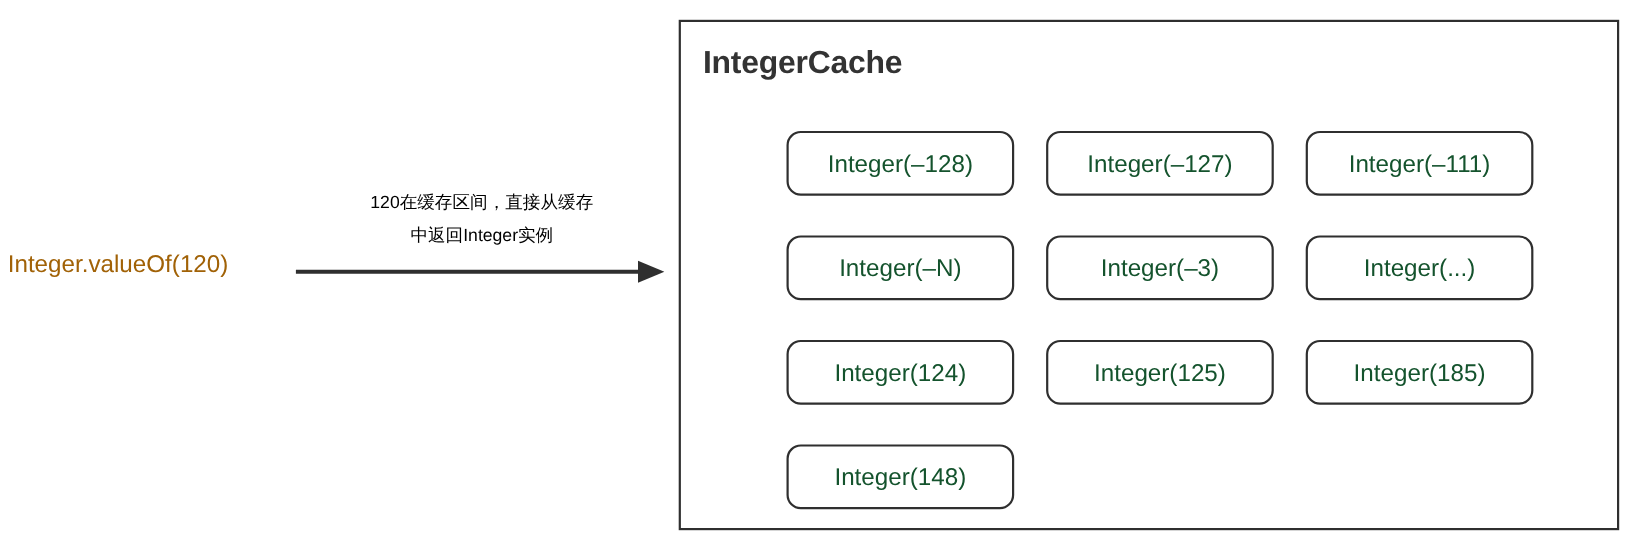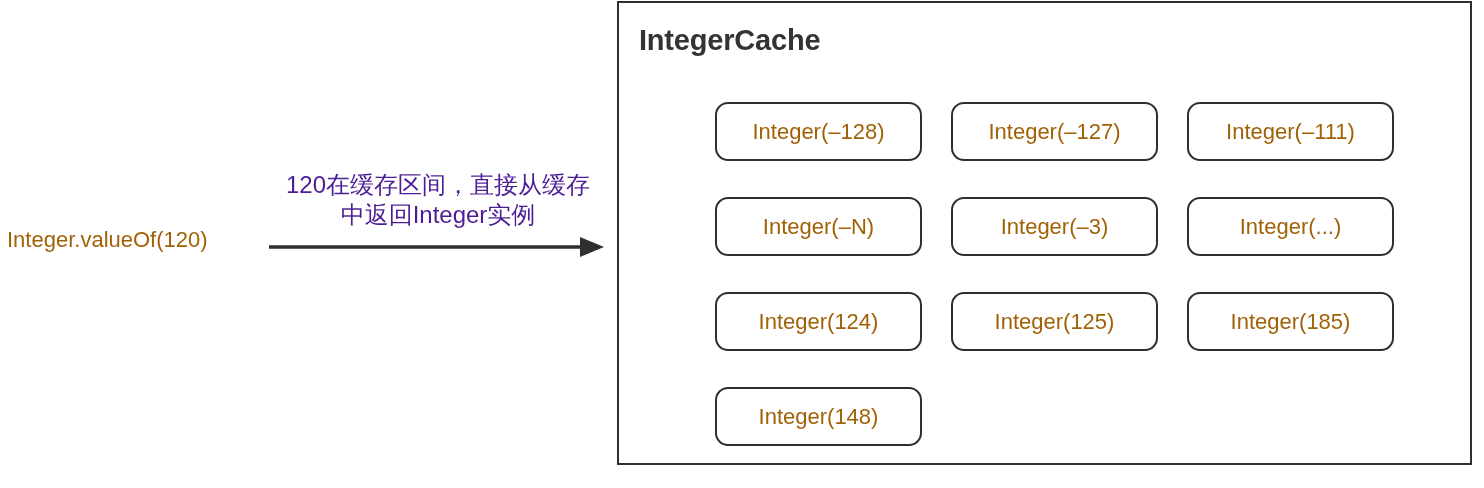--- a/index.html
+++ b/index.html
@@ -29,39 +29,39 @@
     color: #a16207;
     white-space: nowrap;
   }
 
   #arrow-annotation {
     position: absolute;
     left: 262px;
     top: 170px;
     width: 352px;
     text-align: center;
-    font-size: 24px;
+    font-size: 16px;
     line-height: 30px;
-    color: #4c1d95;
+    color: #000000;
   }
   #arrow-annotation .ann-line { display: block; }
 
   #flow-arrow {
     position: absolute;
     left: 268px;
     top: 232px;
     width: 336px;
     height: 30px;
   }
 
   
   #integer-cache-panel {
     position: absolute;
     left: 617px;
-    top: 1px;
+    top: 18px;
     width: 855px;
     height: 464px;
     border: 2.5px solid #2f2f2f;
     box-sizing: border-box;
     background: #ffffff;
     padding-left: 12px;
   }
 
   #integer-cache-title {
     position: absolute;
@@ -87,21 +87,21 @@
   .cache-cell {
     height: 59px;
     border: 2.5px solid #2f2f2f;
     border-radius: 13px;
     box-sizing: border-box;
     display: flex;
     align-items: center;
     justify-content: center;
     background: #ffffff;
     font-size: 22px;
-    color: #a16207;
+    color: #14532d;
     white-space: nowrap;
   }
 </style>
 </head>
 <body>
 
 <div id="flow-source-label">Integer.valueOf(120)</div>
 
 <div id="arrow-annotation">
   <span class="ann-line">120在缓存区间，直接从缓存</span>

